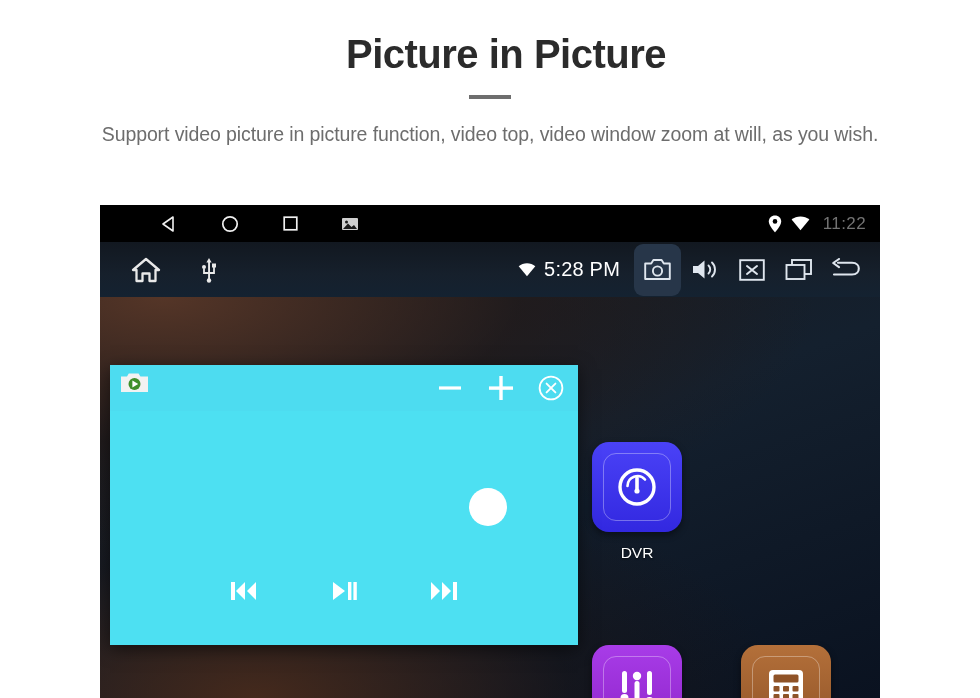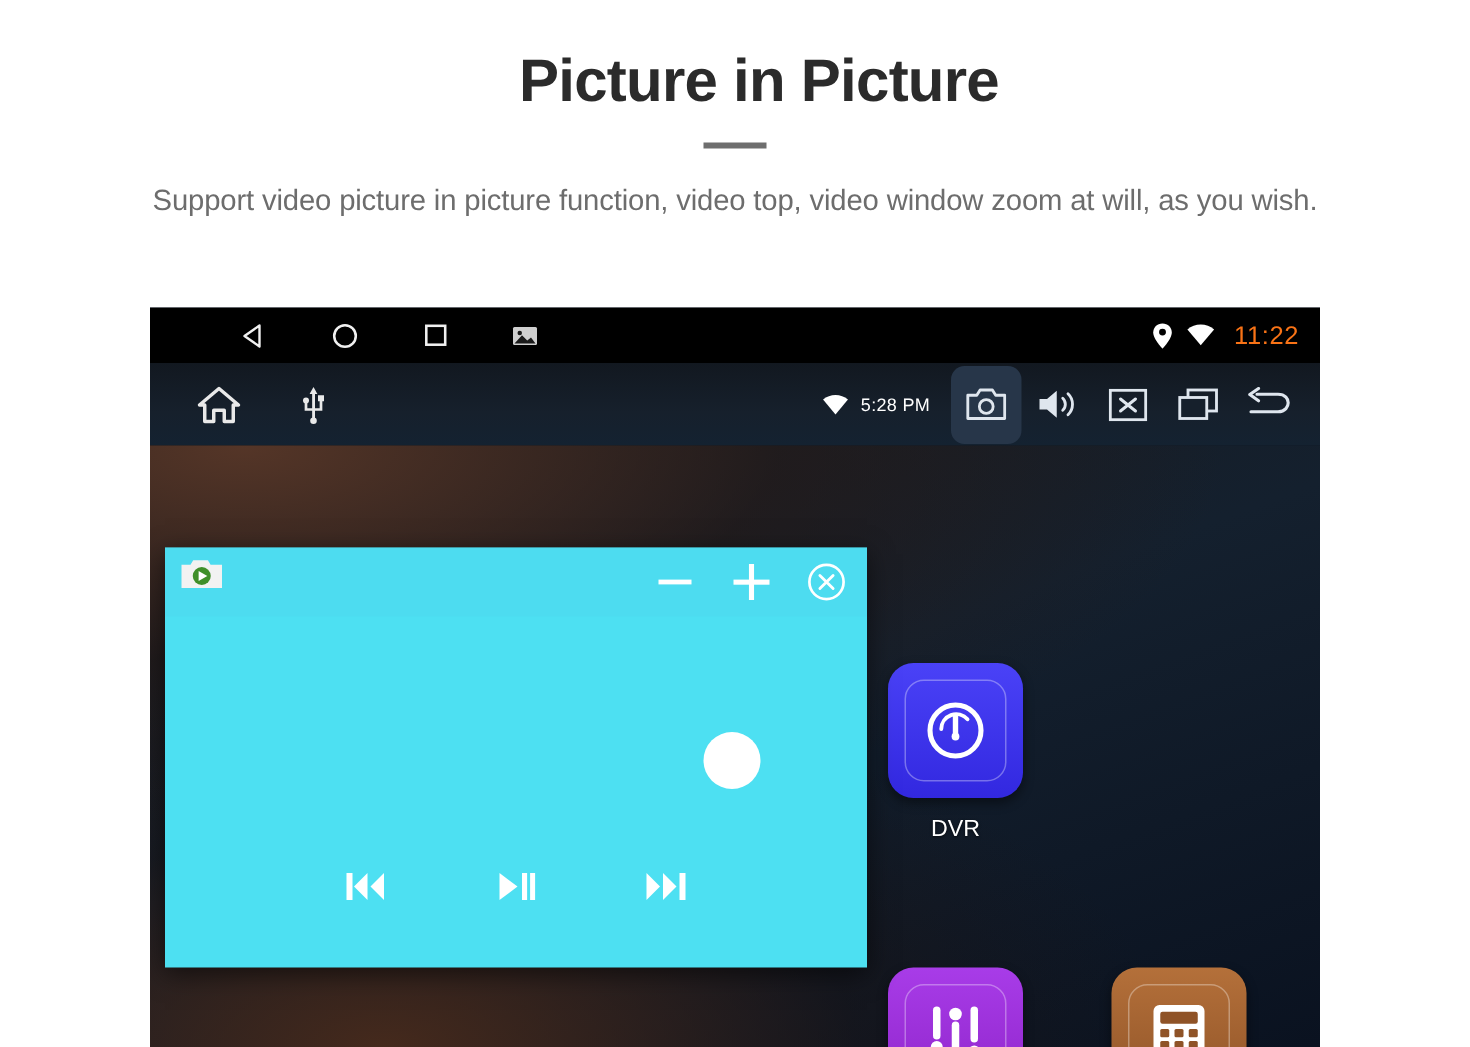--- a/index.html
+++ b/index.html
@@ -30,38 +30,38 @@
   
   .navbar {
     position:absolute; left:0; top:0; width:780px; height:37px;
     background:#000000; display:flex; align-items:center;
   }
   .nav-left { display:flex; align-items:center; gap:41px; margin-left:59px; }
   .nav-right {
     position:absolute; right:14px; top:0; height:37px;
     display:flex; align-items:center; gap:9px;
   }
-  .nav-clock { color:#f97316; font-size:17px; letter-spacing:0.4px; margin-left:4px; }
+  .nav-clock { color:#737373; font-size:17px; letter-spacing:0.4px; margin-left:4px; }
 
   
   .toolbar {
     position:absolute; left:0; top:37px; width:780px; height:55px;
     background:linear-gradient(180deg,#121820 0%,#16202c 60%,#142231 100%);
     display:flex; align-items:center;
   }
   .tb-left { display:flex; align-items:center; gap:40px; margin-left:31px; }
   .tb-right {
     position:absolute; right:11px; top:0; height:55px;
     display:flex; align-items:center; gap:0px;
   }
   .tb-btn {
     width:47px; height:55px; display:flex; align-items:center; justify-content:center;
   }
   .tb-btn.active { background:#273649; border-radius:9px; height:52px; }
-  .tb-clock { color:#ffffff; font-size:12px; margin:0 14px 0 8px; letter-spacing:0.2px; }
+  .tb-clock { color:#ffffff; font-size:20px; margin:0 14px 0 8px; letter-spacing:0.2px; }
 
   
   .homescreen {
     position:absolute; left:0; top:92px; width:780px; height:401px;
     background:
       radial-gradient(120% 95% at 8% 0%, rgba(88,55,40,0.95) 0%, rgba(40,26,22,0.55) 38%, rgba(12,18,28,0) 70%),
       radial-gradient(90% 80% at 20% 100%, rgba(78,44,26,0.85) 0%, rgba(30,20,18,0.4) 45%, rgba(11,20,32,0) 75%),
       linear-gradient(160deg,#1a1a1c 0%,#14202e 45%,#0a1220 100%);
   }
 

